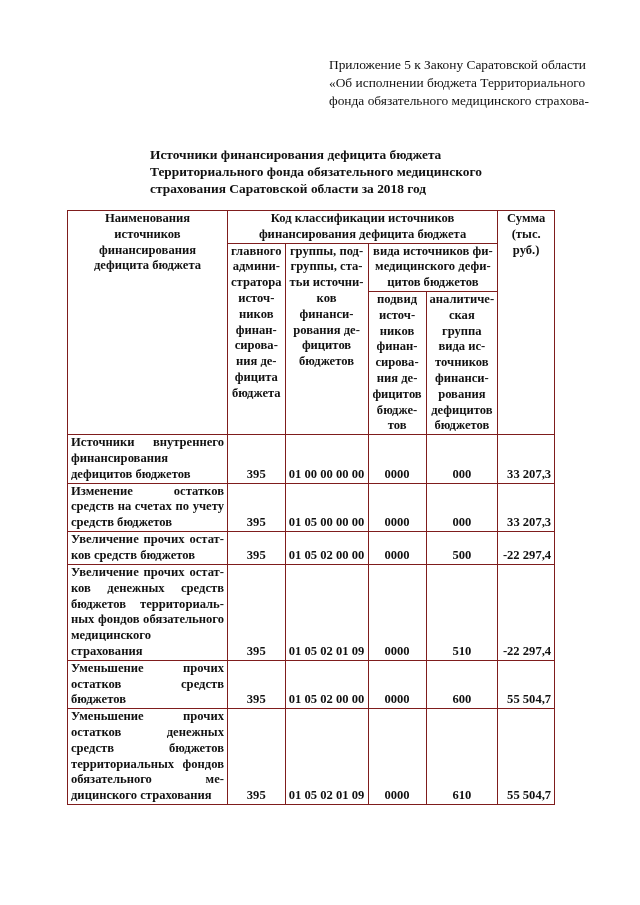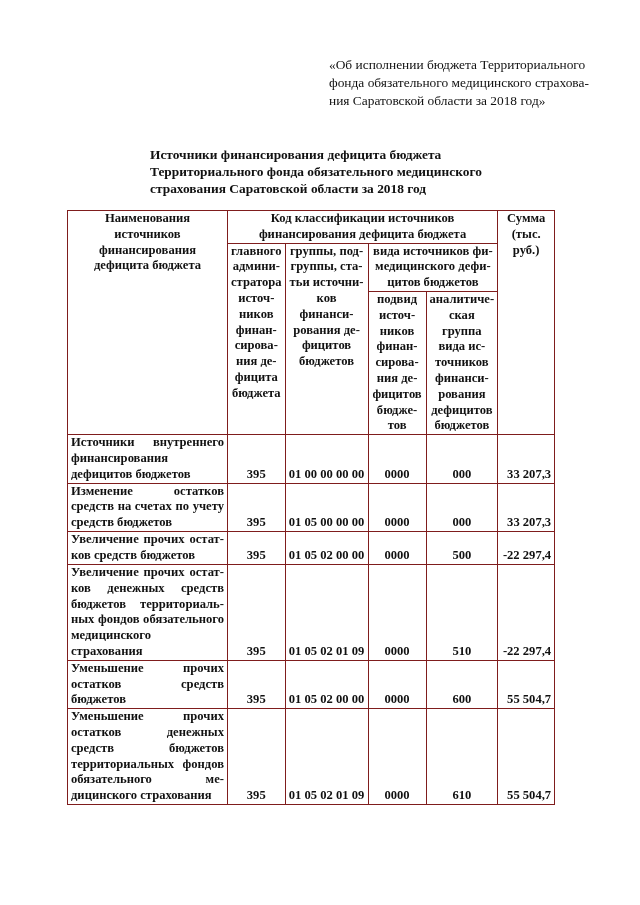--- a/index.html
+++ b/index.html
@@ -24,23 +24,23 @@
   .data td { vertical-align: bottom; }
   .data td.name { text-align: justify; text-align-last: left; }
   .data td.ctr { text-align: center; }
   .data td.num { text-align: right; }
   .hyph { white-space: pre-line; }
 </style>
 </head>
 <body>
 
 <div class="appendix">
+  <div>Приложение 5 к Закону Саратовской области</div>
   <div>«Об исполнении бюджета Территориального</div>
   <div>фонда обязательного медицинского страхова-</div>
-  <div>ния Саратовской области за 2018 год»</div>
 </div>
 
 <div class="title">
   <div>Источники финансирования дефицита бюджета</div>
   <div>Территориального фонда обязательного медицинского</div>
   <div>страхования Саратовской области за 2018 год</div>
 </div>
 
 <table>
   <colgroup>

